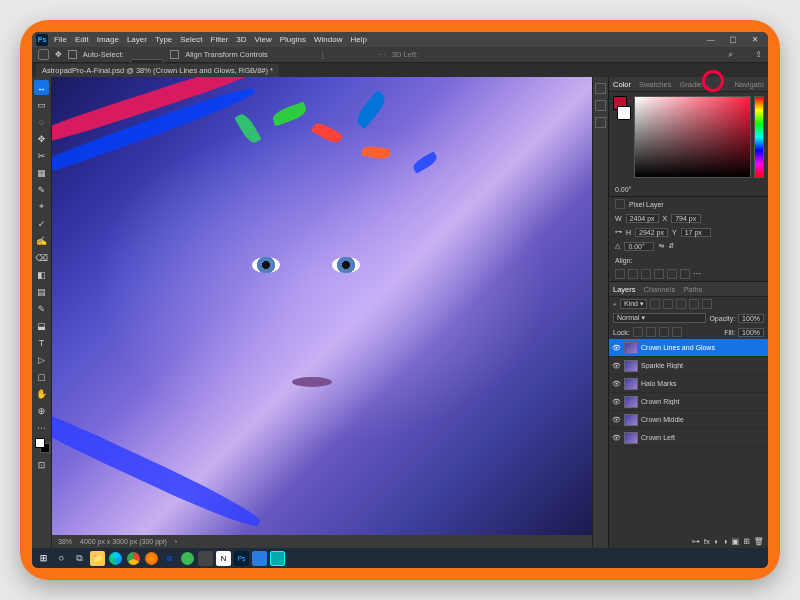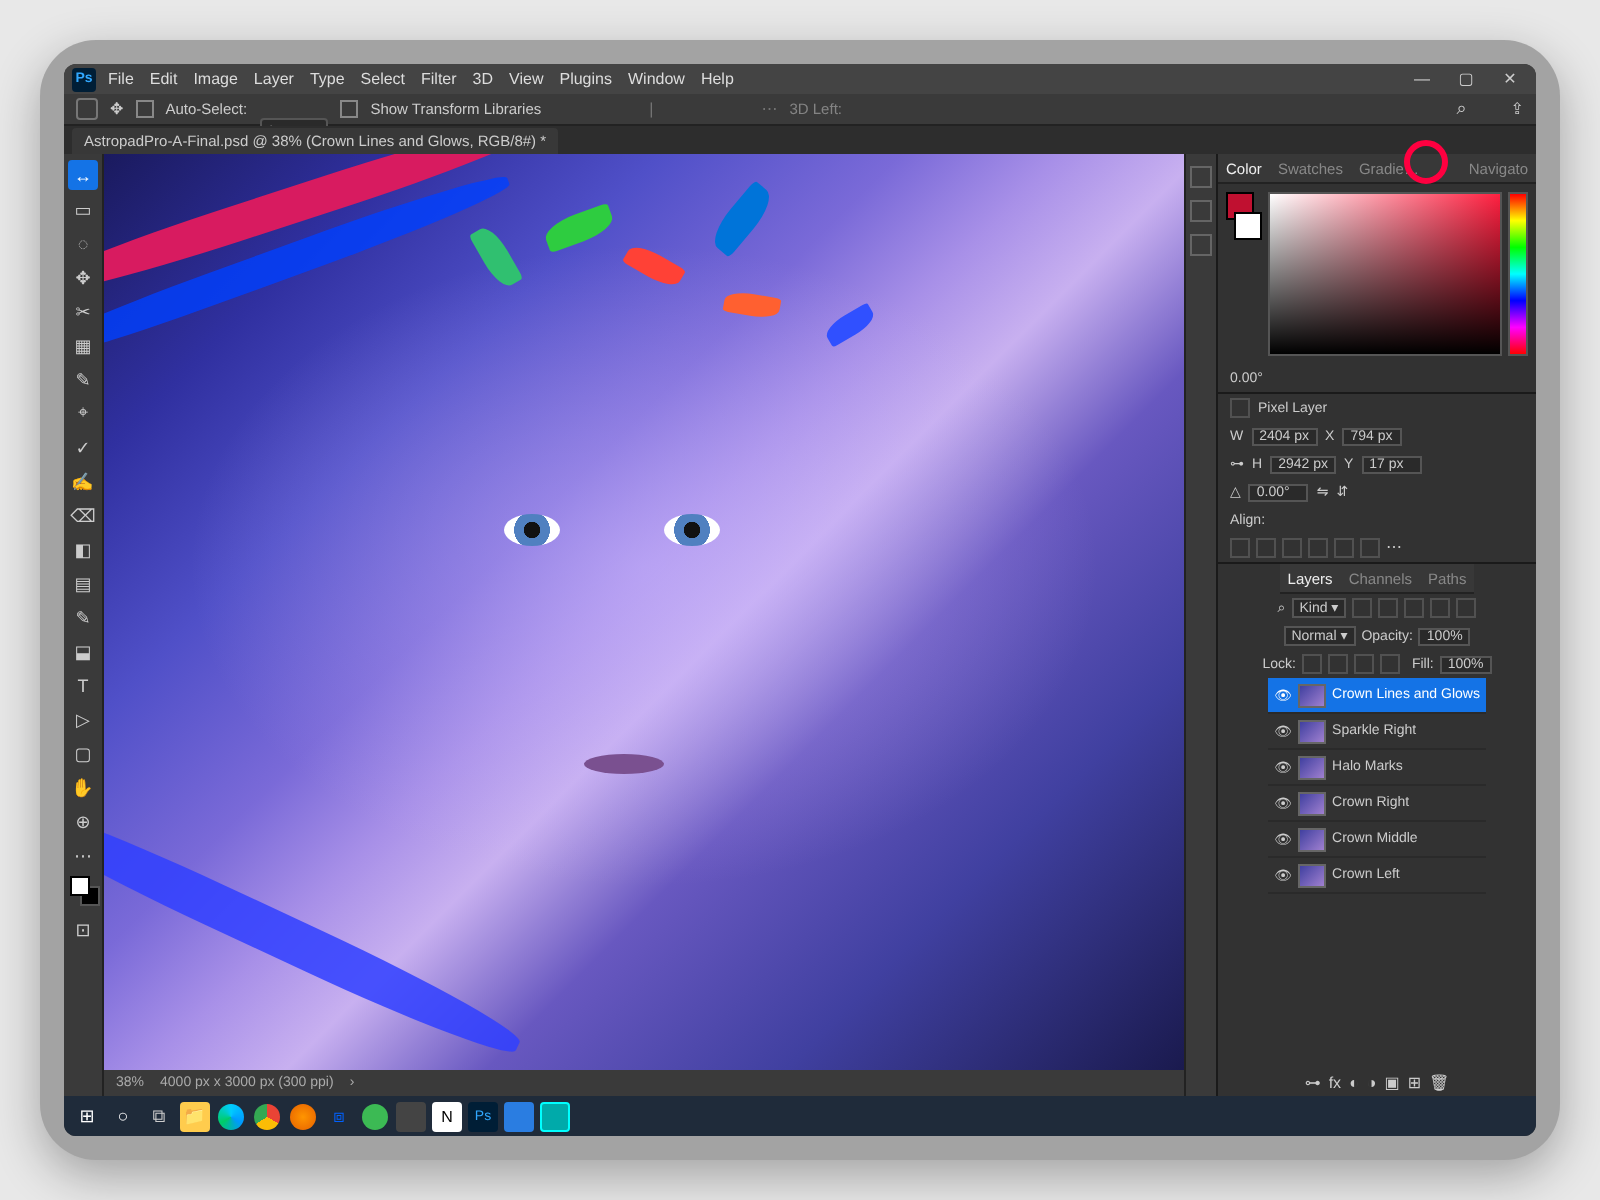--- a/index.html
+++ b/index.html
@@ -1,17 +1,17 @@
 <!DOCTYPE html>
 <html><head>
 <meta charset="utf-8">
 <style>
 * { margin: 0; padding: 0; box-sizing: border-box; font-family: 'Segoe UI', Tahoma, sans-serif; }
 body { background: #e8e8e8; width: 800px; height: 600px; overflow: hidden; display:flex; align-items:center; justify-content:center;}
-.tablet { width: 760px; height: 560px; background: #a3a3a3; border-radius: 28px; padding: 12px; position: relative; box-shadow: 0 8px 24px rgba(0,0,0,.3);}
+.tablet { width: 760px; height: 560px; background: #f97316; border-radius: 28px; padding: 12px; position: relative; box-shadow: 0 8px 24px rgba(0,0,0,.3);}
 .screen { width: 100%; height: 100%; background: #323232; border-radius: 6px; overflow: hidden; display:flex; flex-direction:column; color:#ccc; font-size:8px;}
 .menubar { height: 15px; background: #444; display:flex; align-items:center; padding:0 4px; gap:4px; }
 .ps-icon { width:12px;height:12px; background:#001e36; color:#31a8ff; font-size:7px; font-weight:bold; display:flex;align-items:center;justify-content:center; border-radius:2px;}
 .menu-item { color:#ddd; font-size:8px; cursor:pointer; padding:0 2px;}
 .menubar .spacer{flex:1;}
 .win-btn{width:18px;text-align:center;font-size:8px;color:#ccc;}
 .optbar { height:16px; background:#3a3a3a; display:flex; align-items:center; padding:0 6px; gap:6px; border-bottom:1px solid #222;}
 .ob-home{width:11px;height:11px;border:1px solid #777;border-radius:2px;}
 .ob-check{width:9px;height:9px;border:1px solid #888;}
 .ob-label{font-size:7.5px;}
@@ -66,21 +66,21 @@
 .cp-hue{width:10px;background:linear-gradient(to bottom,#f00,#ff0,#0f0,#0ff,#00f,#f0f,#f00);border:1px solid #555;}
 .cp-foot{height:14px;display:flex;align-items:center;padding:0 6px;gap:4px;font-size:7px;}
 .props{border-top:1px solid #1a1a1a;}
 .prop-row{height:14px;display:flex;align-items:center;padding:0 6px;gap:4px;font-size:7px;}
 .prop-sec{font-size:7.5px;padding:3px 6px;color:#ccc;}
 .prop-sec::before{content:"▸ ";font-size:6px;}
 .prop-sec.open::before{content:"▾ ";}
 .p-field{background:#2a2a2a;border:1px solid #555;padding:0 3px;font-size:7px;min-width:30px;display:inline-block;}
 .icon-row{display:flex;gap:3px;padding:2px 6px;}
 .mini-ic{width:10px;height:10px;border:1px solid #666;opacity:.6;}
-.layers-panel{flex:1;border-top:1px solid #1a1a1a;display:flex;flex-direction:column;min-height:0;align-items:center;}
+.layers-panel{flex:1;border-top:1px solid #1a1a1a;display:flex;flex-direction:column;min-height:0;}
 .lay-ctrl{height:14px;display:flex;align-items:center;padding:0 4px;gap:3px;font-size:7px;}
 .lay-drop{background:#2a2a2a;border:1px solid #555;padding:0 3px;font-size:7px;flex:0 0 auto;}
 .layer-list{flex:1;overflow:hidden;}
 .layer{height:18px;display:flex;align-items:center;padding:0 3px;gap:3px;border-bottom:1px solid #2a2a2a;}
 .layer.sel{background:#1473e6;color:#fff;}
 .lay-eye{width:9px;font-size:7px;text-align:center;}
 .lay-thumb{width:14px;height:12px;background:linear-gradient(135deg,#4040a0,#a080d0);border:1px solid #666;}
 .lay-name{font-size:7px;flex:1;overflow:hidden;text-overflow:ellipsis;white-space:nowrap;}
 .lay-foot{height:14px;display:flex;align-items:center;justify-content:flex-end;padding:0 4px;gap:4px;}
 .taskbar{height:20px;background:#1f2b3a;display:flex;align-items:center;padding:0 4px;gap:3px;}
@@ -117,21 +117,21 @@
   <span class="win-btn">✕</span>
 </div>
 
 <div class="optbar">
   <div class="ob-home"></div>
   <span>✥</span>
   <div class="ob-check"></div>
   <span class="ob-label">Auto-Select:</span>
   <span class="ob-drop"><span>Layer</span> ▾</span>
   <div class="ob-check"></div>
-  <span class="ob-label">Show Transform Libraries</span>
+  <span class="ob-label">Align Transform Controls</span>
   <div class="ob-icon"></div>
   <div class="ob-icon"></div>
   <div class="ob-icon"></div>
   <span style="opacity:.4">|</span>
   <div class="ob-icon"></div>
   <div class="ob-icon"></div>
   <div class="ob-icon"></div>
   <span style="opacity:.4">⋯</span>
   <span class="ob-label" style="opacity:.5">3D Left:</span>
   <span class="spacer"></span>

